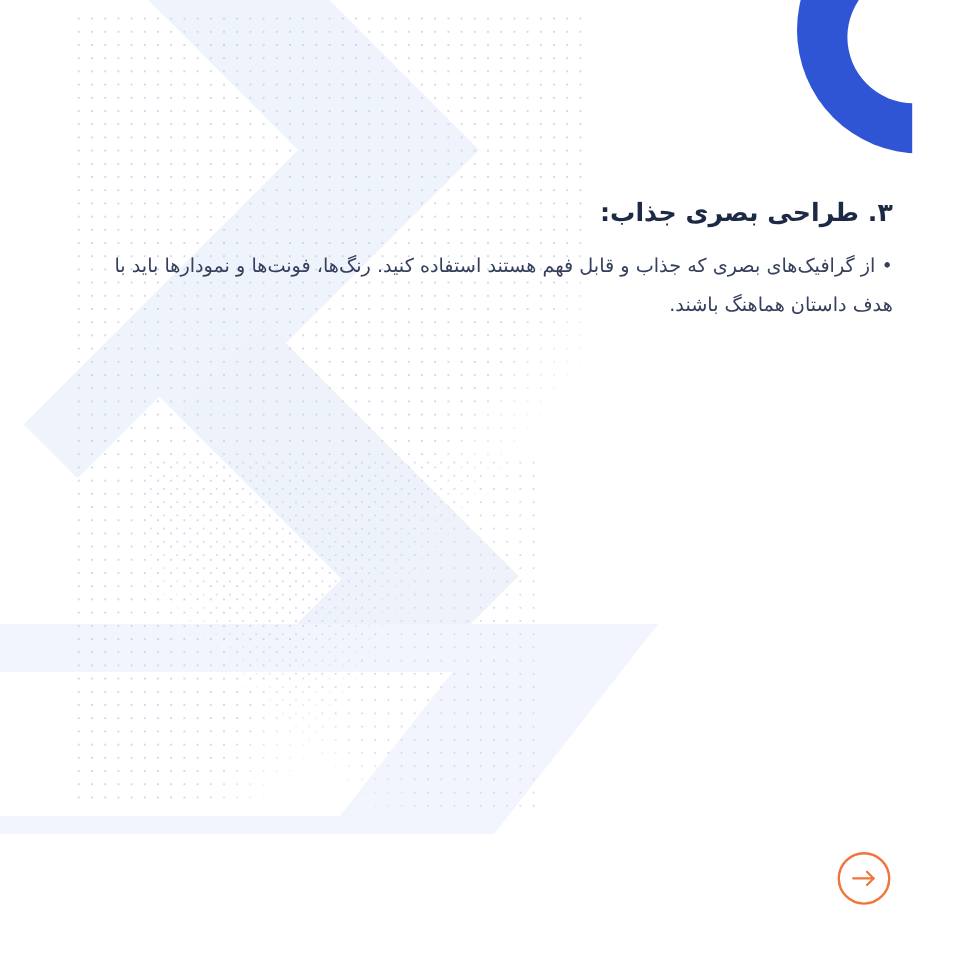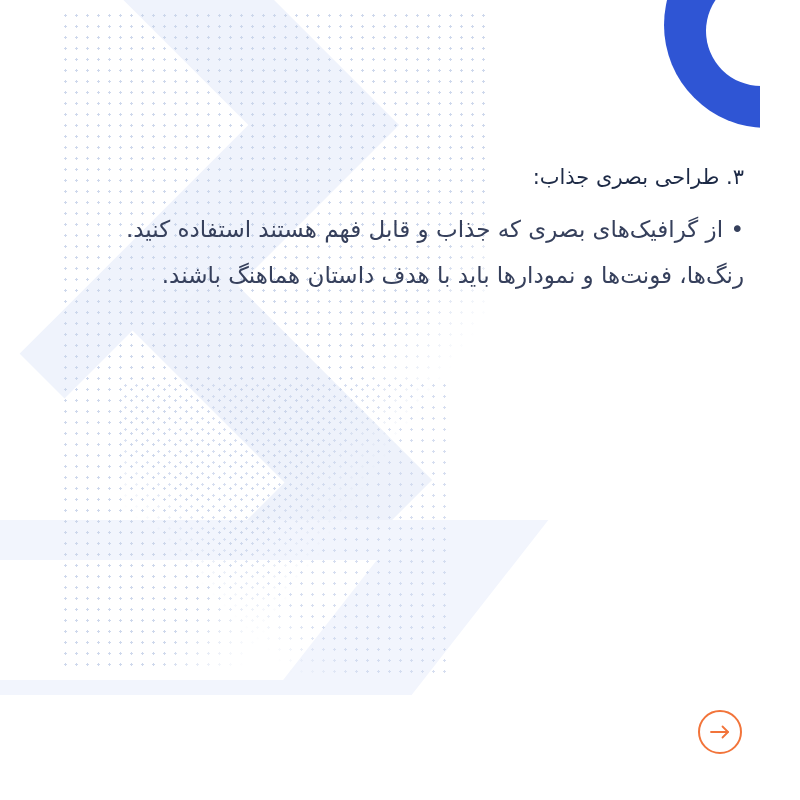--- a/index.html
+++ b/index.html
@@ -151,27 +151,27 @@
     text-align: right;
     direction: rtl;
   }
   .section {
     margin-bottom: 42px;
   }
   .section:last-child { margin-bottom: 0; }
 
   .sec-title {
     font-size: 21px;
-    font-weight: normal;
+    font-weight: bold;
     color: #1d2a46;
     line-height: 1.7;
     margin: 0 0 10px 0;
   }
   .sec-body {
-    font-size: 23px;
+    font-size: 16px;
     color: #36405c;
     line-height: 2.0;
     margin: 0;
   }
 
   
   .arrow-btn {
     position: absolute;
     right: 58px;
     bottom: 46px;

